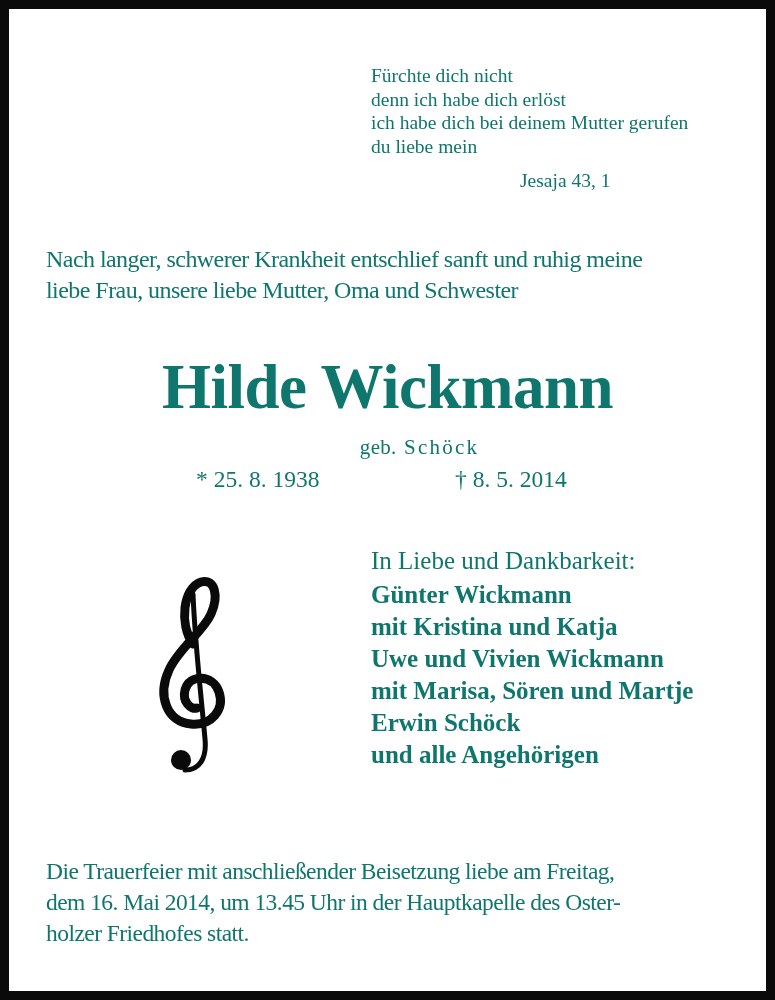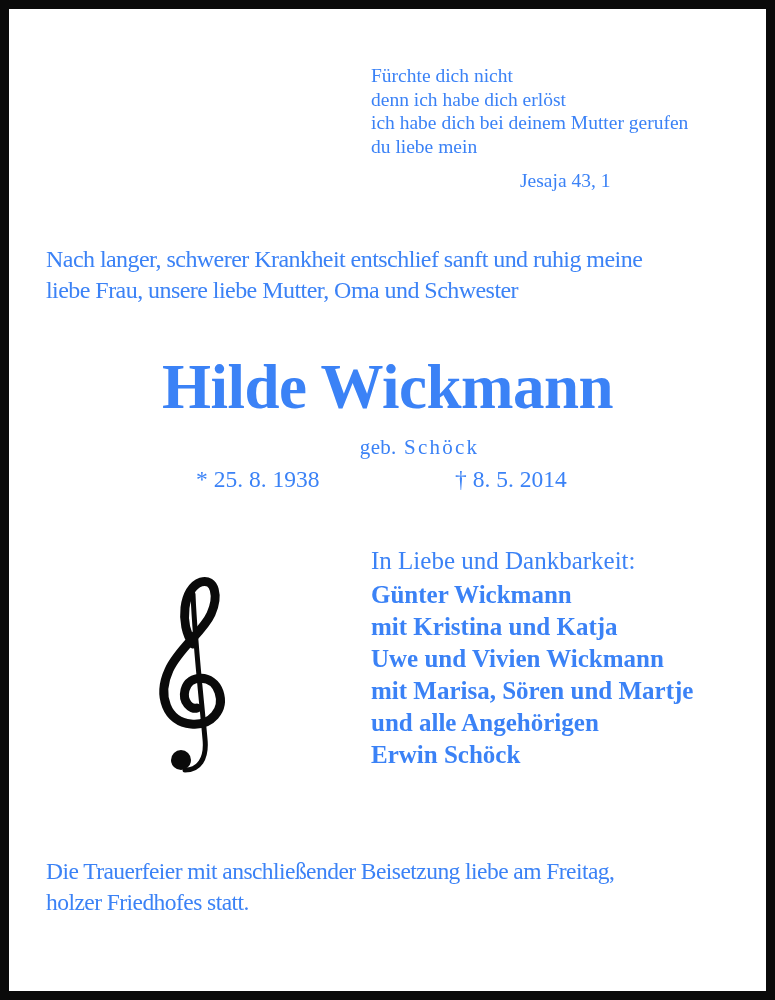--- a/index.html
+++ b/index.html
@@ -3,21 +3,21 @@
   <meta charset="utf-8">
   <style>
     html, body { margin: 0; padding: 0; background: #ffffff; }
     body { width: 775px; height: 1000px; position: relative; overflow: hidden; }
     .frame {
       position: absolute; left: 0; top: 0;
       width: 775px; height: 1000px;
       box-sizing: border-box;
       border: 9px solid #0a0a0a;
       background: #ffffff;
-      color: #3b82f6;
+      color: #0f766e;
       font-family: "Liberation Serif", "DejaVu Serif", serif;
     }
     .abs { position: absolute; }
     .verse { left: 362px; top: 55px; font-size: 19.5px; line-height: 23.5px; }
     .verse-ref { left: 511px; top: 160px; font-size: 19.5px; line-height: 24px; }
     .intro { left: 37px; top: 235px; font-size: 24px; line-height: 31px; letter-spacing: -0.55px; width: 700px; }
     .name { left: 0; width: 757px; top: 338px; text-align: center; font-size: 63px; font-weight: bold; letter-spacing: -0.5px; line-height: 80px; }
     .maiden { left: 0; width: 757px; top: 425px; text-align: center; font-size: 21px; line-height: 26px; letter-spacing: 2.2px; padding-left: 32px; }
     .maiden .geb { letter-spacing: 0.3px; }
     .birth { left: 187px; top: 455px; font-size: 23.5px; line-height: 30px; }
@@ -68,22 +68,23 @@
       <circle cx="32" cy="186" r="10" fill="#0a0a0a"></circle>
     </svg>
   </div>
 
   <div class="abs family">
     <span class="line intro-line">In Liebe und Dankbarkeit:</span>
     <span class="line member"><span>Günter Wickmann</span><span class="normal"></span></span>
     <span class="line member"><span>mit Kristina und Katja</span><span class="normal"></span></span>
     <span class="line member"><span>Uwe und Vivien Wickmann</span><span class="normal"></span></span>
     <span class="line member"><span>mit Marisa, Sören und Martje</span><span class="normal"></span></span>
+    <span class="line member"><span>Erwin Schöck</span><span class="normal"></span></span>
     <span class="line member"><span>und alle Angehörigen</span><span class="normal"></span></span>
-    <span class="line member"><span>Erwin Schöck</span><span class="normal"></span></span>
   </div>
 
   <div class="abs service">
     <span class="line">Die Trauerfeier mit anschließender Beisetzung liebe am Freitag,</span>
+    <span class="line">dem 16. Mai 2014, um 13.45 Uhr in der Hauptkapelle des Oster-</span>
     <span class="line">holzer Friedhofes statt.</span>
   </div>
 
 </div>
 
 </body></html>

